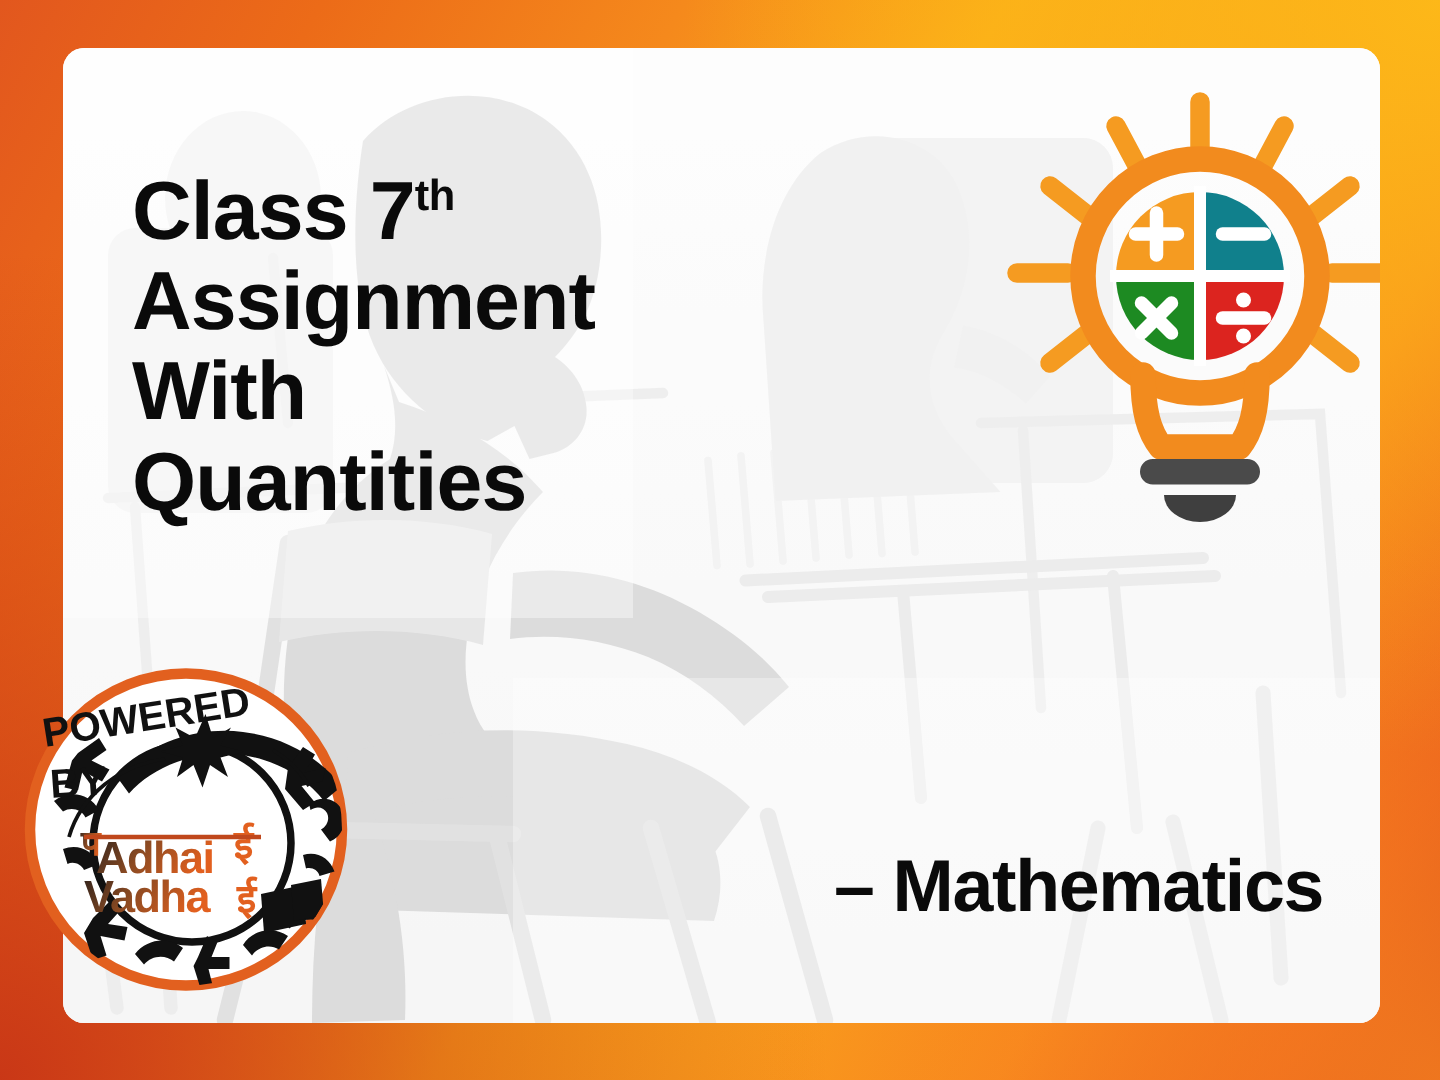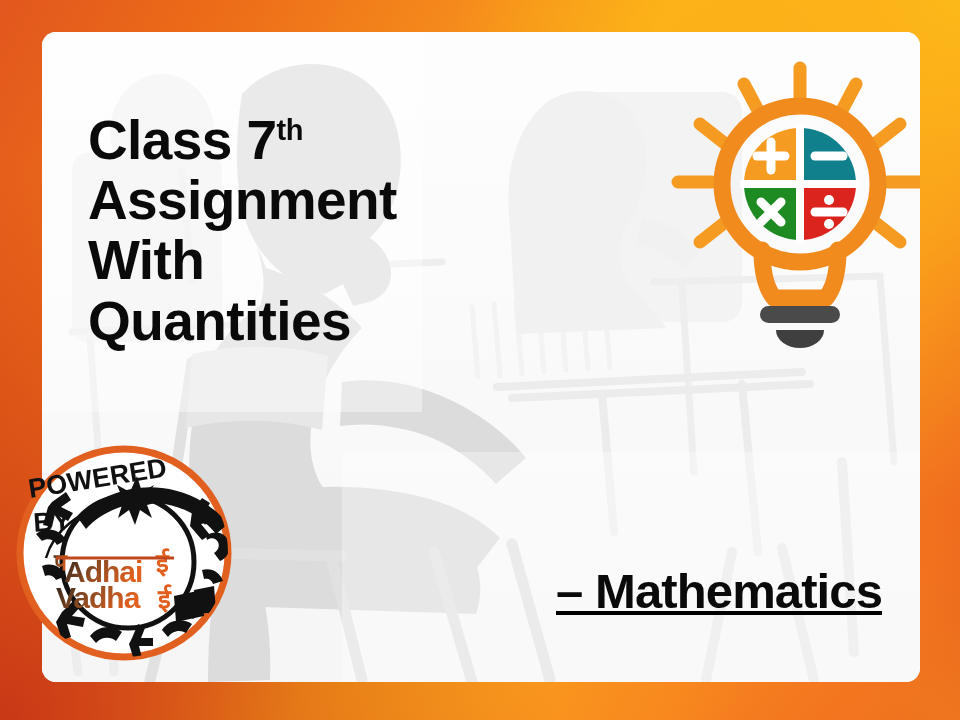--- a/index.html
+++ b/index.html
@@ -83,21 +83,20 @@
     letter-spacing: -0.3px;
   }
 
   
   #subtitle {
     position: absolute;
     right: 38px;
     bottom: 62px;
     text-align: right;
     z-index: 6;
-    text-decoration: underline;
   }
   #subtitle .line {
     font-size: 49px;
     line-height: 1.16;
     font-weight: bold;
     color: #0a0a0a;
     letter-spacing: -0.9px;
     white-space: nowrap;
   }
 

